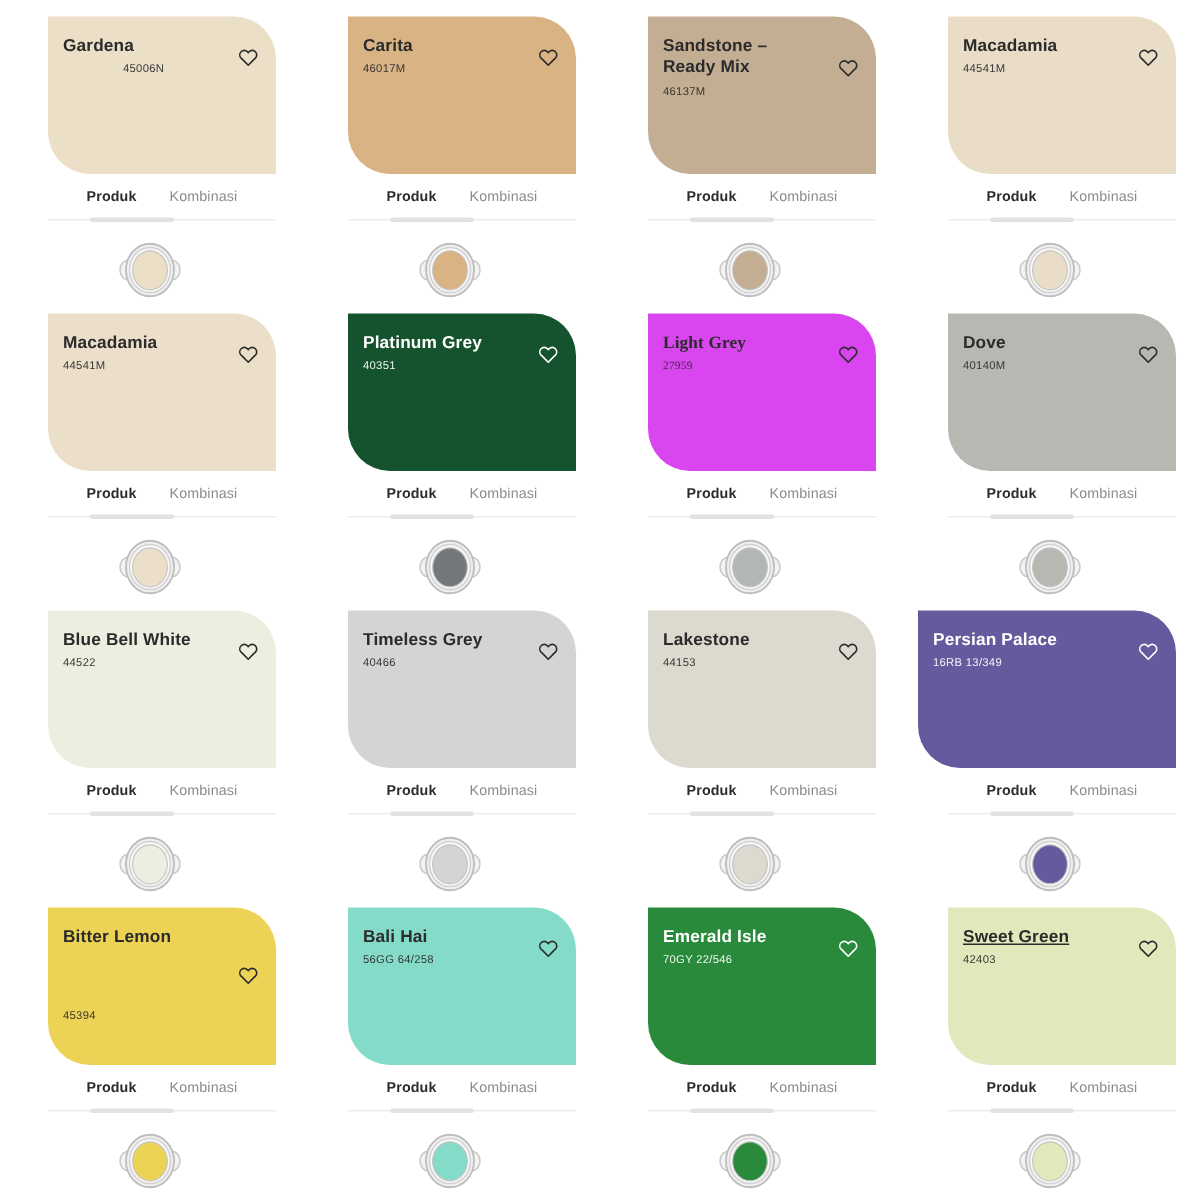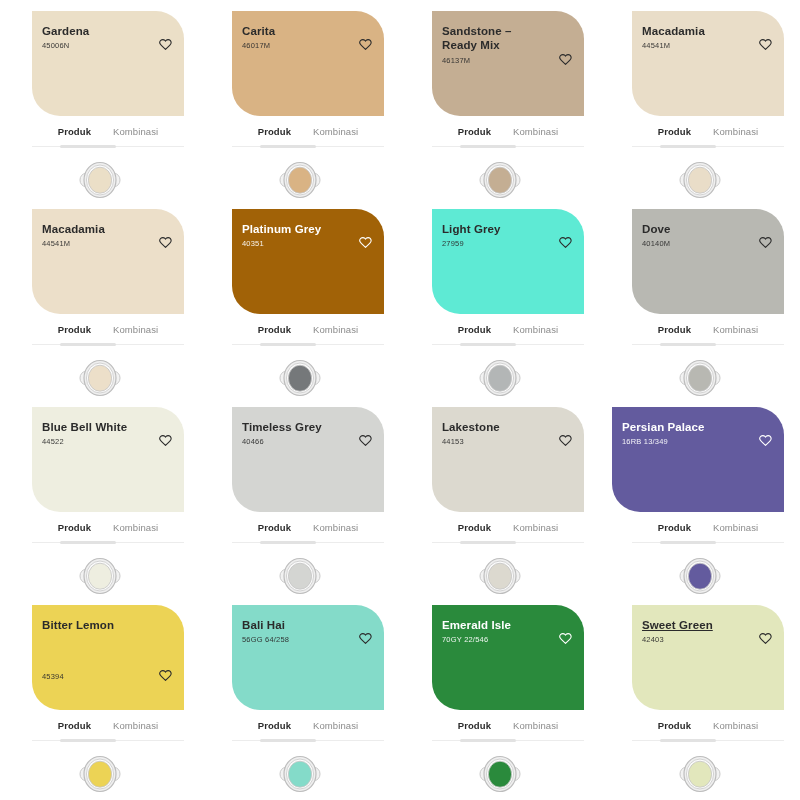--- a/index.html
+++ b/index.html
@@ -36,21 +36,21 @@
     border-radius: 0 28px 0 28px;
     overflow: hidden;
   }
   .swatch-inner {
     position: absolute;
     inset: 0;
     padding: 13px 12px 0 10px;
   }
   .sw-head {
     display: flex;
-    align-items: flex-end;
+    align-items: center;
     justify-content: space-between;
     gap: 16px;
   }
   .sw-name {
     font-size: 11.5px;
     font-weight: bold;
     line-height: 1.25;
     letter-spacing: .1px;
     margin: 0;
     max-width: 112px;
@@ -131,21 +131,21 @@
 <body>
 
 <div id="grid">
   <div class="card">
 
     <div class="swatch" style="background: rgb(235, 223, 199);">
       <div class="swatch-inner">
         <div class="sw-head">
           <div>
             <div class="sw-name" style="color: rgb(43, 43, 43);">Gardena</div>
-            <div class="sw-code" style="color: rgb(43, 43, 43);">45006N</div>
+            <div class="sw-code" style="color: rgb(43, 43, 43); margin-left: 40px;">45006N</div>
           </div>
           <span class="heart" style="color: rgb(43, 43, 43);">
             <svg viewBox="0 0 24 24" fill="none" stroke="currentColor" stroke-width="2" stroke-linecap="round" stroke-linejoin="round">
               <path d="M20.8 4.6a5.5 5.5 0 0 0-7.8 0L12 5.7l-1-1.1a5.5 5.5 0 0 0-7.8 7.8l1.1 1L12 21.2l7.7-7.8 1.1-1a5.5 5.5 0 0 0 0-7.8z"></path>
             </svg>
           </span>
         </div>
       </div>
     </div>
 
@@ -331,21 +331,21 @@
           <ellipse class="tin-rim" cx="23" cy="22" rx="13.6" ry="15" fill="#fbfbfb" stroke="#d2d2d2" stroke-width="1"></ellipse>
           <ellipse class="tin-paint" cx="23" cy="22.2" rx="11.6" ry="13" stroke="#c5c5c5" stroke-width="0.8" fill="#ecdfc9"></ellipse>
         </svg>
       </span>
     </div>
 
   </div>
 
   <div class="card">
 
-    <div class="swatch" style="background: #a16207;">
+    <div class="swatch" style="background: #14532d;">
       <div class="swatch-inner">
         <div class="sw-head">
           <div>
             <div class="sw-name" style="color: rgb(255, 255, 255);">Platinum Grey</div>
             <div class="sw-code" style="color: rgb(255, 255, 255);">40351</div>
           </div>
           <span class="heart" style="color: rgb(255, 255, 255);">
             <svg viewBox="0 0 24 24" fill="none" stroke="currentColor" stroke-width="2" stroke-linecap="round" stroke-linejoin="round">
               <path d="M20.8 4.6a5.5 5.5 0 0 0-7.8 0L12 5.7l-1-1.1a5.5 5.5 0 0 0-7.8 7.8l1.1 1L12 21.2l7.7-7.8 1.1-1a5.5 5.5 0 0 0 0-7.8z"></path>
             </svg>
@@ -372,21 +372,21 @@
           <ellipse class="tin-rim" cx="23" cy="22" rx="13.6" ry="15" fill="#fbfbfb" stroke="#d2d2d2" stroke-width="1"></ellipse>
           <ellipse class="tin-paint" cx="23" cy="22.2" rx="11.6" ry="13" stroke="#c5c5c5" stroke-width="0.8" fill="#75787a"></ellipse>
         </svg>
       </span>
     </div>
 
   </div>
 
   <div class="card">
 
-    <div class="swatch" style="background: #5eead4;">
+    <div class="swatch" style="background: #d946ef; font-family: Liberation Serif, serif;">
       <div class="swatch-inner">
         <div class="sw-head">
           <div>
             <div class="sw-name" style="color: rgb(43, 43, 43);">Light Grey</div>
             <div class="sw-code" style="color: rgb(43, 43, 43);">27959</div>
           </div>
           <span class="heart" style="color: rgb(43, 43, 43);">
             <svg viewBox="0 0 24 24" fill="none" stroke="currentColor" stroke-width="2" stroke-linecap="round" stroke-linejoin="round">
               <path d="M20.8 4.6a5.5 5.5 0 0 0-7.8 0L12 5.7l-1-1.1a5.5 5.5 0 0 0-7.8 7.8l1.1 1L12 21.2l7.7-7.8 1.1-1a5.5 5.5 0 0 0 0-7.8z"></path>
             </svg>

